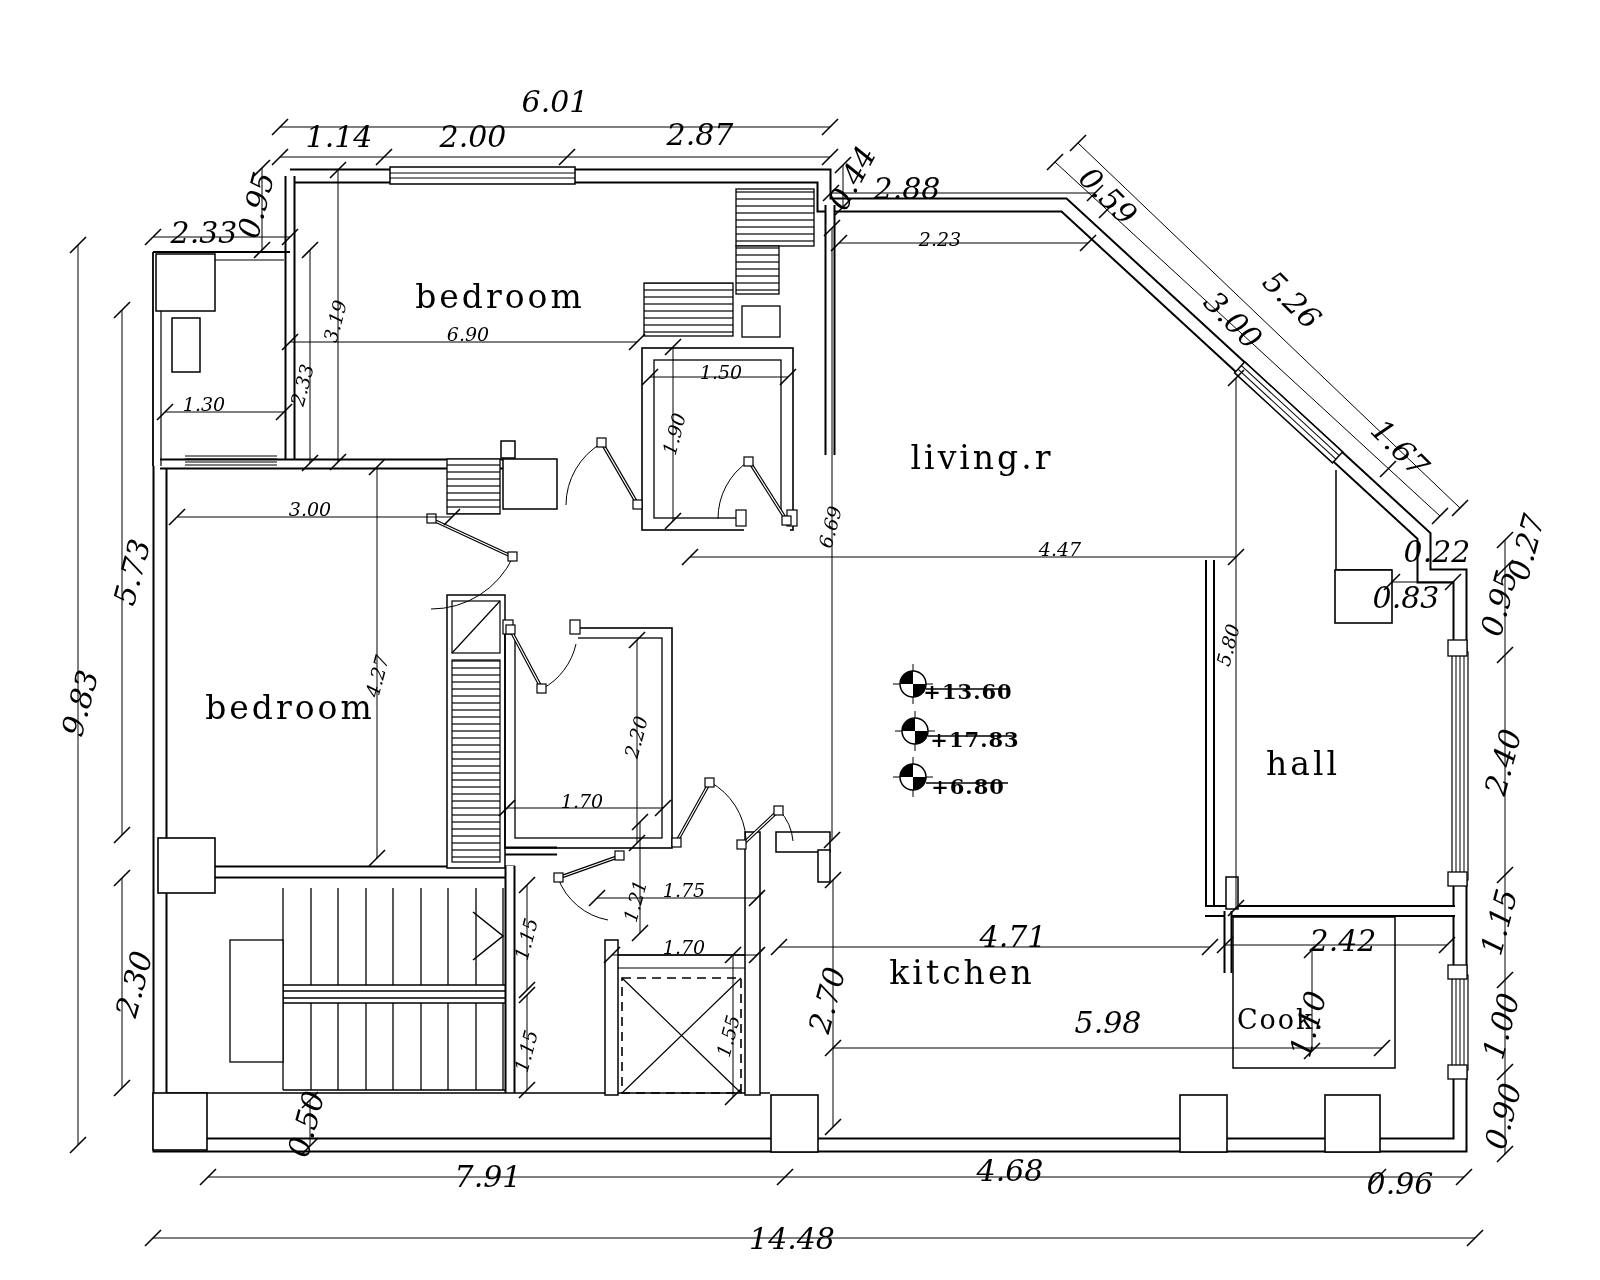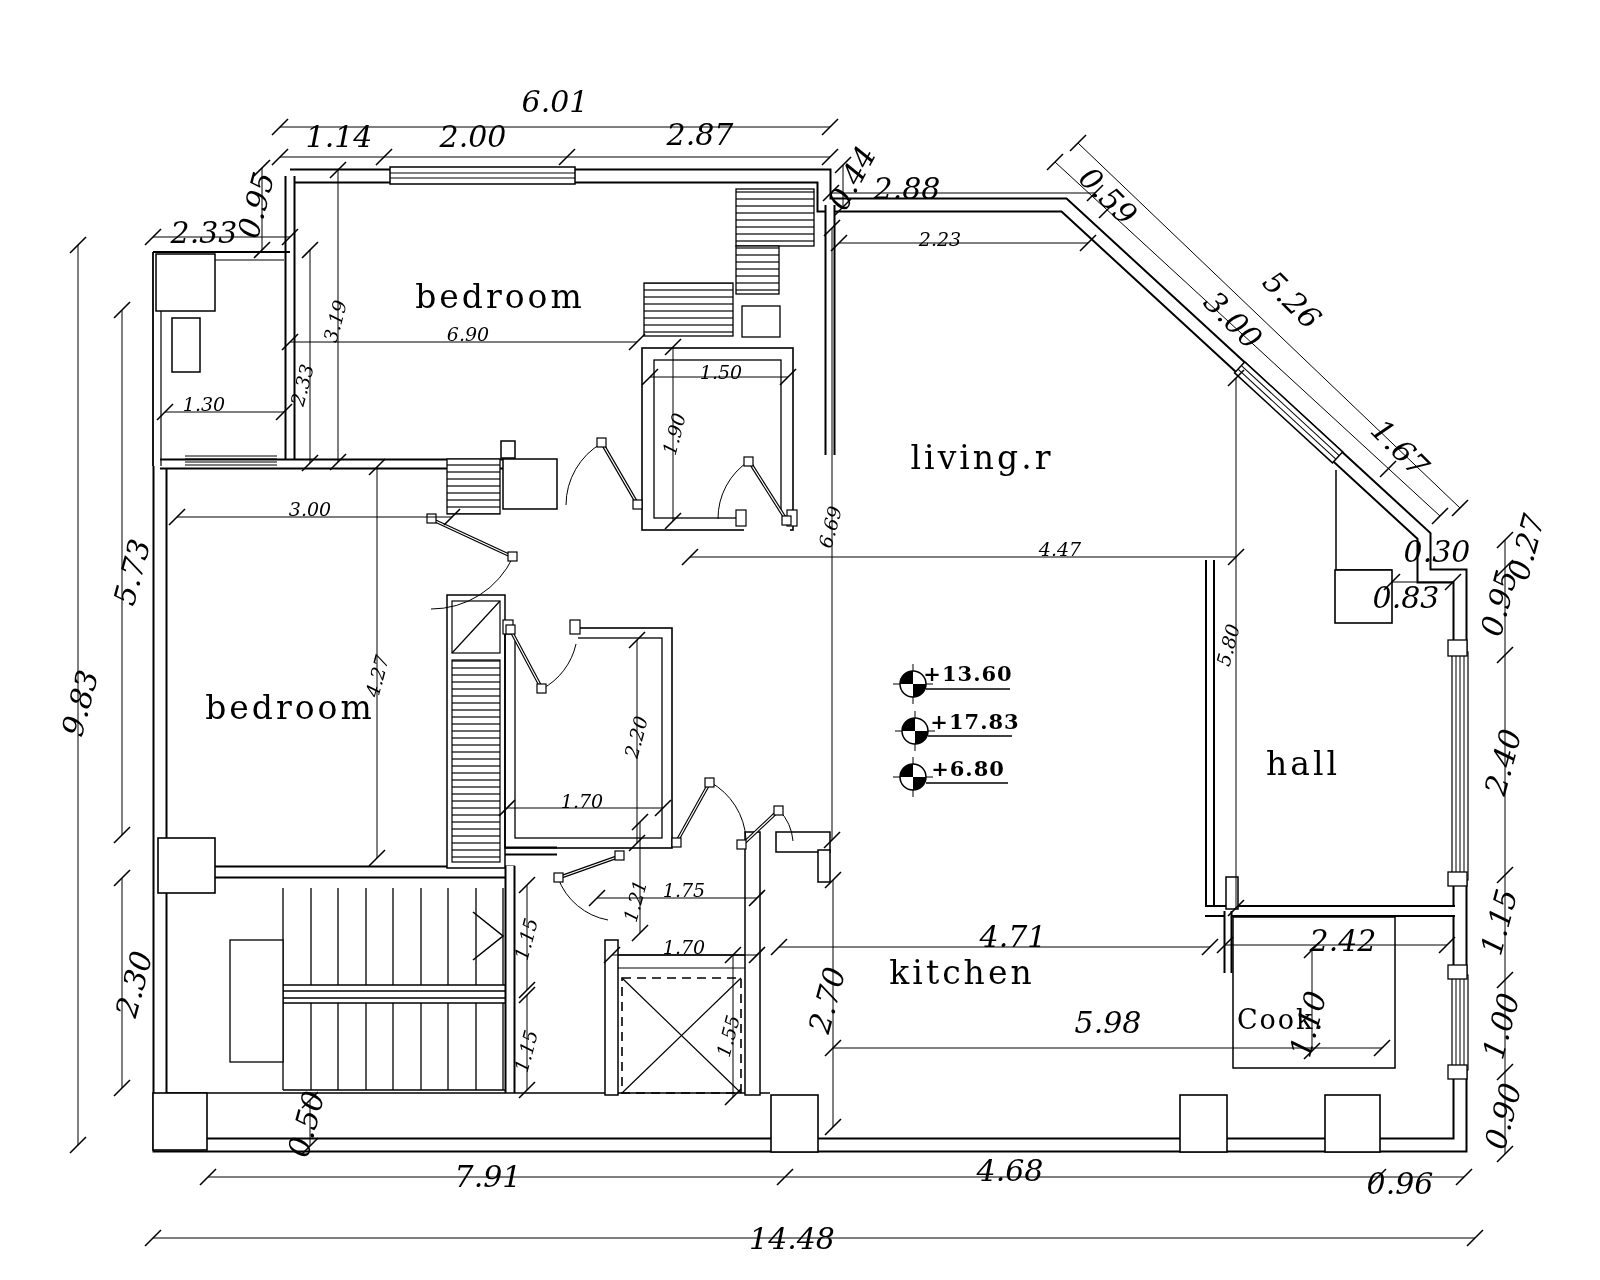--- a/index.html
+++ b/index.html
@@ -5,21 +5,21 @@
   html,body{margin:0;padding:0;background:#fff;}
   #plan{position:relative;width:1600px;height:1280px;background:#fff;overflow:hidden;
         font-family:"DejaVu Serif", serif;color:#000;}
   #plan svg{position:absolute;left:0;top:0;}
   .lbl{position:absolute;white-space:nowrap;font-style:italic;color:#000;
        font-family:"DejaVu Serif", serif;}
   .lg{font-size:30px;}
   .sm{font-size:19px;}
   .rm{font-style:normal;font-size:33px;letter-spacing:3px;}
   .rs{font-style:normal;font-size:27px;letter-spacing:2px;}
-  .lv{font-style:normal;font-size:21px;font-weight:bold;letter-spacing:1px;}
+  .lv{font-style:normal;font-size:21px;font-weight:bold;letter-spacing:1px;margin-top:18px;}
 </style>
 </head>
 <body>
 
 <div id="plan">
 
 <svg width="1600" height="1280" viewBox="0 0 1600 1280">
   <defs>
     <path id="tick" d="M-8,8 L8,-8" stroke="#000" stroke-width="1.6"></path>
     <pattern id="hatchH" width="8" height="7" patternUnits="userSpaceOnUse">
@@ -449,21 +449,21 @@
 <div class="lbl lg" style="left:256px;top:205px;transform:translate(-50%,-50%) rotate(-75deg)">0.95</div>
 <div class="lbl lg" style="left:852px;top:178px;transform:translate(-50%,-50%) rotate(-62deg)">0.44</div>
 <div class="lbl lg" style="left:907px;top:188px;transform:translate(-50%,-50%)">2.88</div>
 <div class="lbl sm" style="left:940px;top:239px;transform:translate(-50%,-50%)">2.23</div>
 
 <div class="lbl lg" style="left:1108px;top:196px;transform:translate(-50%,-50%) rotate(45deg)">0.59</div>
 <div class="lbl lg" style="left:1233px;top:320px;transform:translate(-50%,-50%) rotate(45deg)">3.00</div>
 <div class="lbl lg" style="left:1292px;top:300px;transform:translate(-50%,-50%) rotate(45deg)">5.26</div>
 <div class="lbl lg" style="left:1400px;top:448px;transform:translate(-50%,-50%) rotate(45deg)">1.67</div>
 
-<div class="lbl lg" style="left:1437px;top:551px;transform:translate(-50%,-50%)">0.30</div>
+<div class="lbl lg" style="left:1437px;top:551px;transform:translate(-50%,-50%)">0.22</div>
 <div class="lbl lg" style="left:1406px;top:597px;transform:translate(-50%,-50%)">0.83</div>
 <div class="lbl lg" style="left:1526px;top:547px;transform:translate(-50%,-50%) rotate(-75deg)">0.27</div>
 <div class="lbl lg" style="left:1499px;top:603px;transform:translate(-50%,-50%) rotate(-75deg)">0.95</div>
 <div class="lbl lg" style="left:1503px;top:762px;transform:translate(-50%,-50%) rotate(-75deg)">2.40</div>
 <div class="lbl lg" style="left:1499px;top:922px;transform:translate(-50%,-50%) rotate(-75deg)">1.15</div>
 <div class="lbl lg" style="left:1501px;top:1026px;transform:translate(-50%,-50%) rotate(-75deg)">1.00</div>
 <div class="lbl lg" style="left:1503px;top:1116px;transform:translate(-50%,-50%) rotate(-75deg)">0.90</div>
 
 <div class="lbl lg" style="left:1400px;top:1183px;transform:translate(-50%,-50%)">0.96</div>
 <div class="lbl lg" style="left:1010px;top:1170px;transform:translate(-50%,-50%)">4.68</div>

